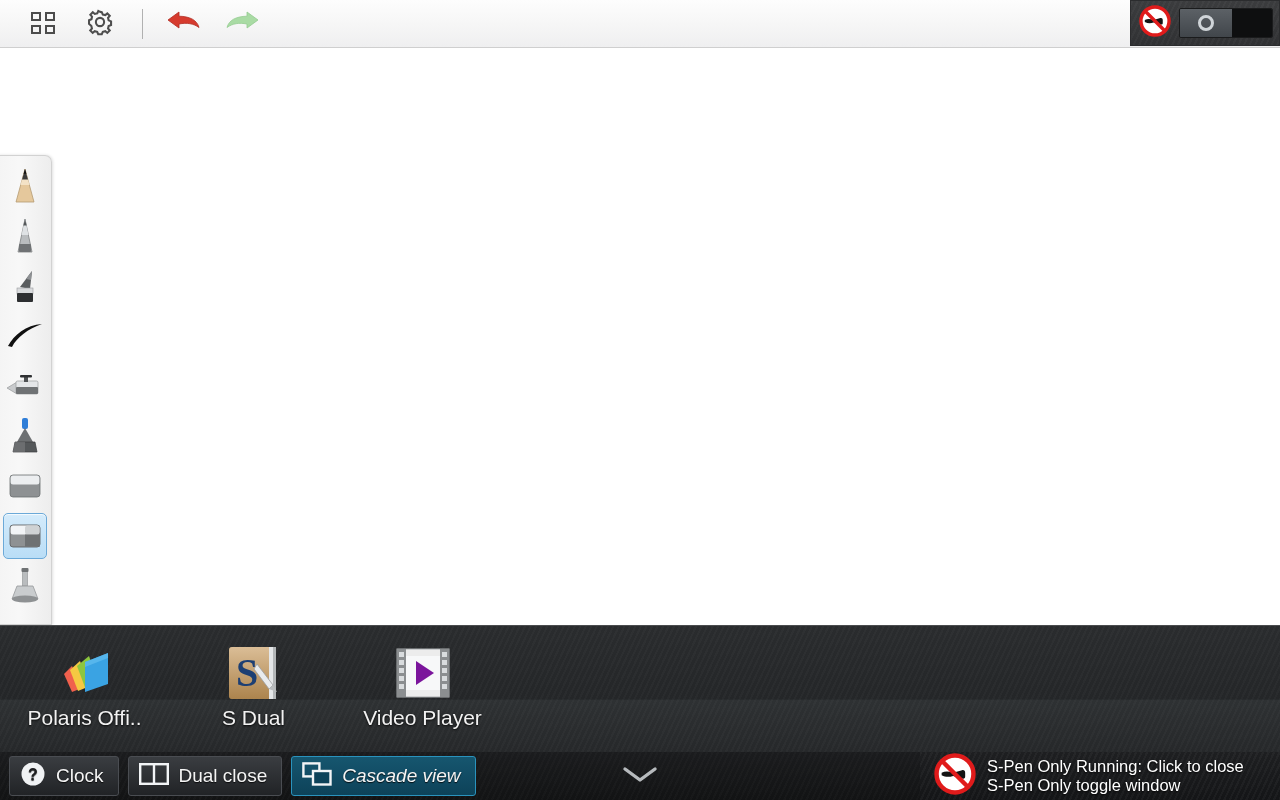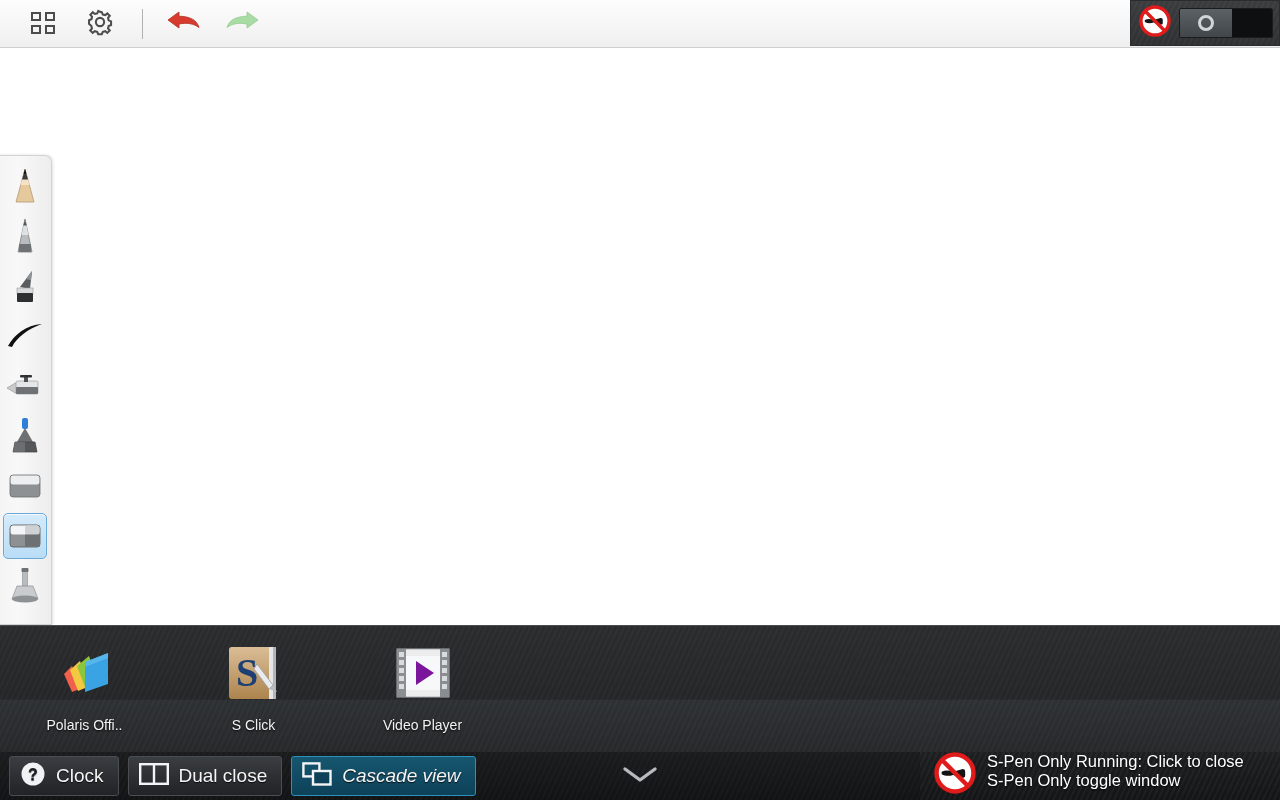--- a/index.html
+++ b/index.html
@@ -79,21 +79,21 @@
       linear-gradient(to bottom,#2a2c2e 0%,#242628 58%,#2e3133 59%,#26282a 100%);
     border-top:1px solid #4a4c4e;
     display:flex; align-items:flex-start;
   }
   .dockitem{
     width:169px; height:127px; padding-top:14px;
     display:flex; flex-direction:column; align-items:center; cursor:pointer;
   }
   .dockicon{ width:66px; height:66px; position:relative; }
   .docklabel{
-    margin-top:11px; color:#f2f2f2; font-size:14px;
+    color:#f2f2f2; font-size:21px;
     text-shadow:0 1px 2px rgba(0,0,0,.85); white-space:nowrap;
   }
 
   
   .bottombar{
     position:absolute; left:0; top:752px; width:1280px; height:48px;
     background:
       repeating-linear-gradient(115deg, rgba(255,255,255,.02) 0 2px, rgba(0,0,0,0) 2px 5px),
       linear-gradient(to bottom,#1b1c1e,#121314);
     display:flex; align-items:center;
@@ -112,21 +112,21 @@
     font-style:italic;
   }
   .handle{
     position:absolute; left:560px; top:752px; width:160px; height:48px;
     display:flex; align-items:center; justify-content:center; cursor:pointer;
   }
 
   
   .toast{
     position:absolute; right:0; top:752px; width:360px; height:48px;
-    display:flex; gap:11px; padding:0 16px 0 14px;
+    display:flex; align-items:center; gap:11px; padding:0 16px 0 14px;
     background:
       repeating-linear-gradient(115deg, rgba(255,255,255,.035) 0 2px, rgba(0,0,0,0) 2px 5px),
       linear-gradient(to bottom,#1e1f21,#141517);
     cursor:pointer;
   }
   .toast-text{
     color:#ffffff; font-size:16.5px; line-height:19px;
     text-shadow:0 1px 2px rgba(0,0,0,.9);
   }
 
@@ -355,21 +355,21 @@
               <stop offset="1" stop-color="#7a5a2d"></stop>
         </linearGradient>
           </defs>
         <rect x="48" y="7" width="6" height="52" fill="#e4e6e8"></rect>
         <rect x="52" y="7" width="3" height="52" fill="#b3b6b8"></rect>
         <text x="26" y="46" font-family="Liberation Serif, serif" font-size="40" font-weight="bold" fill="#1d3f73" text-anchor="middle">S</text>
         <path d="M36 24 L52 45 L48 49 L33 29 Z" fill="#e9ebed" stroke="#9a9d9f" stroke-width=".8"></path>
         <path d="M48 49 L52 45 L56 52 Z" fill="#b9bcbe"></path>
       </svg>
     </span>
-    <span class="docklabel">S Click</span>
+    <span class="docklabel">S Dual</span>
   </div>
 
 
 
   <div class="dockitem">
     <span class="dockicon">
       <svg width="66" height="66" viewBox="0 0 66 66">
         <rect x="7" y="9" width="52" height="48" fill="#ececec" stroke="#aaadaf" stroke-width="1"></rect>
         <rect x="7" y="9" width="9" height="48" fill="#8b8e90"></rect>
         <rect x="50" y="9" width="9" height="48" fill="#8b8e90"></rect>

